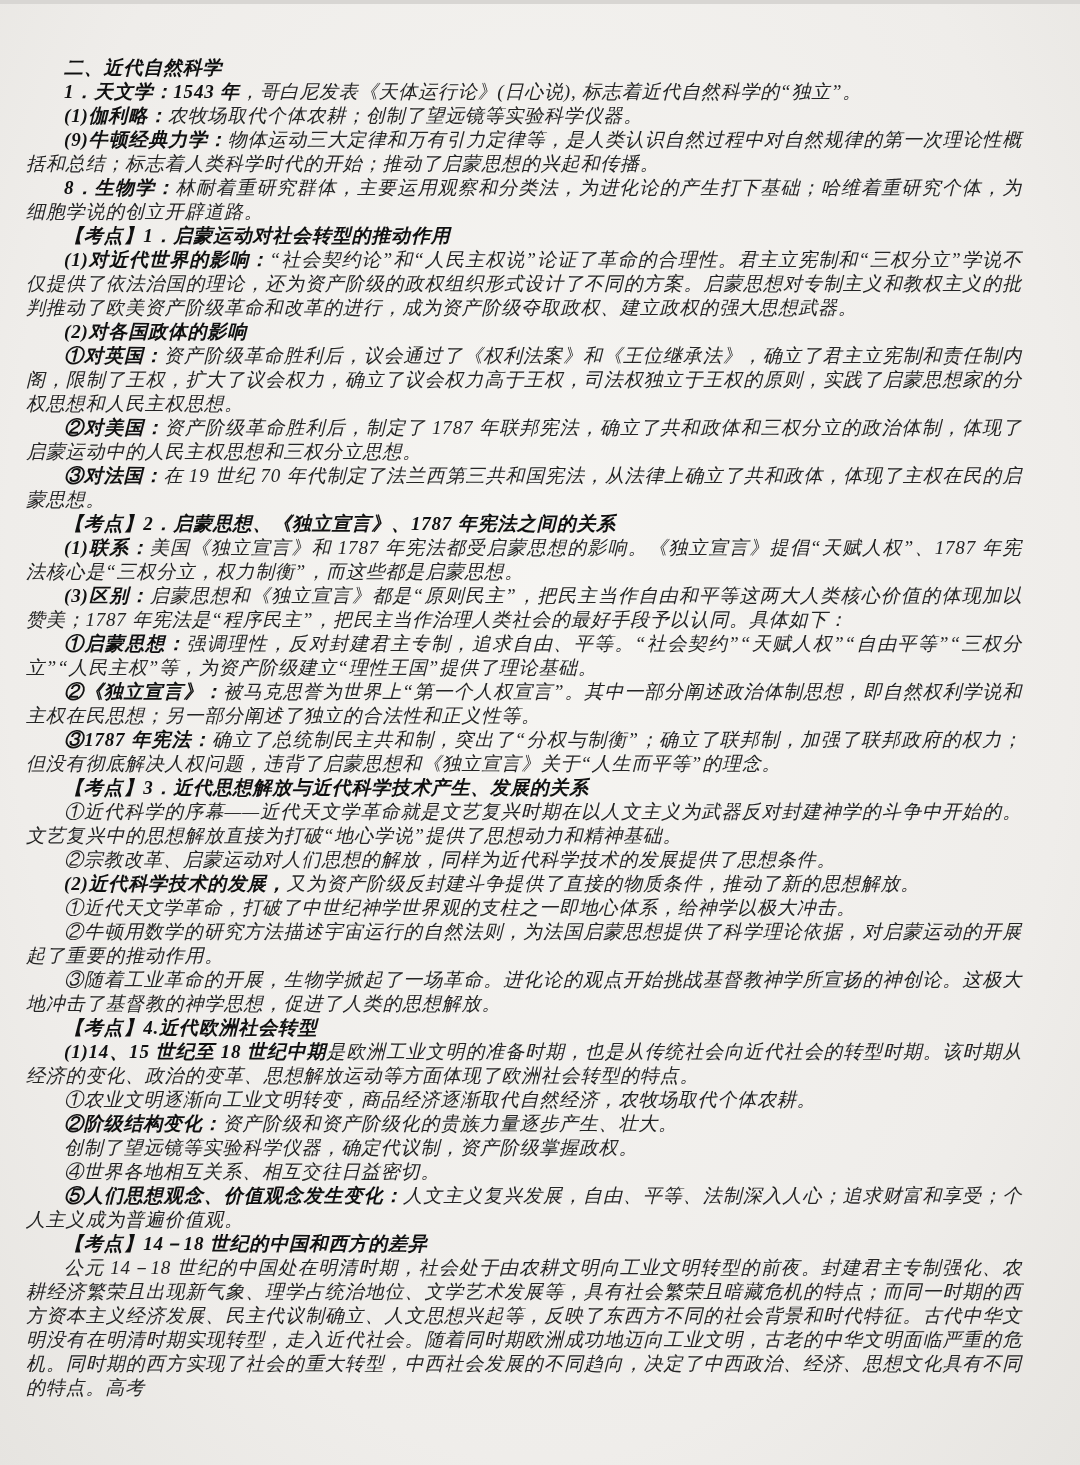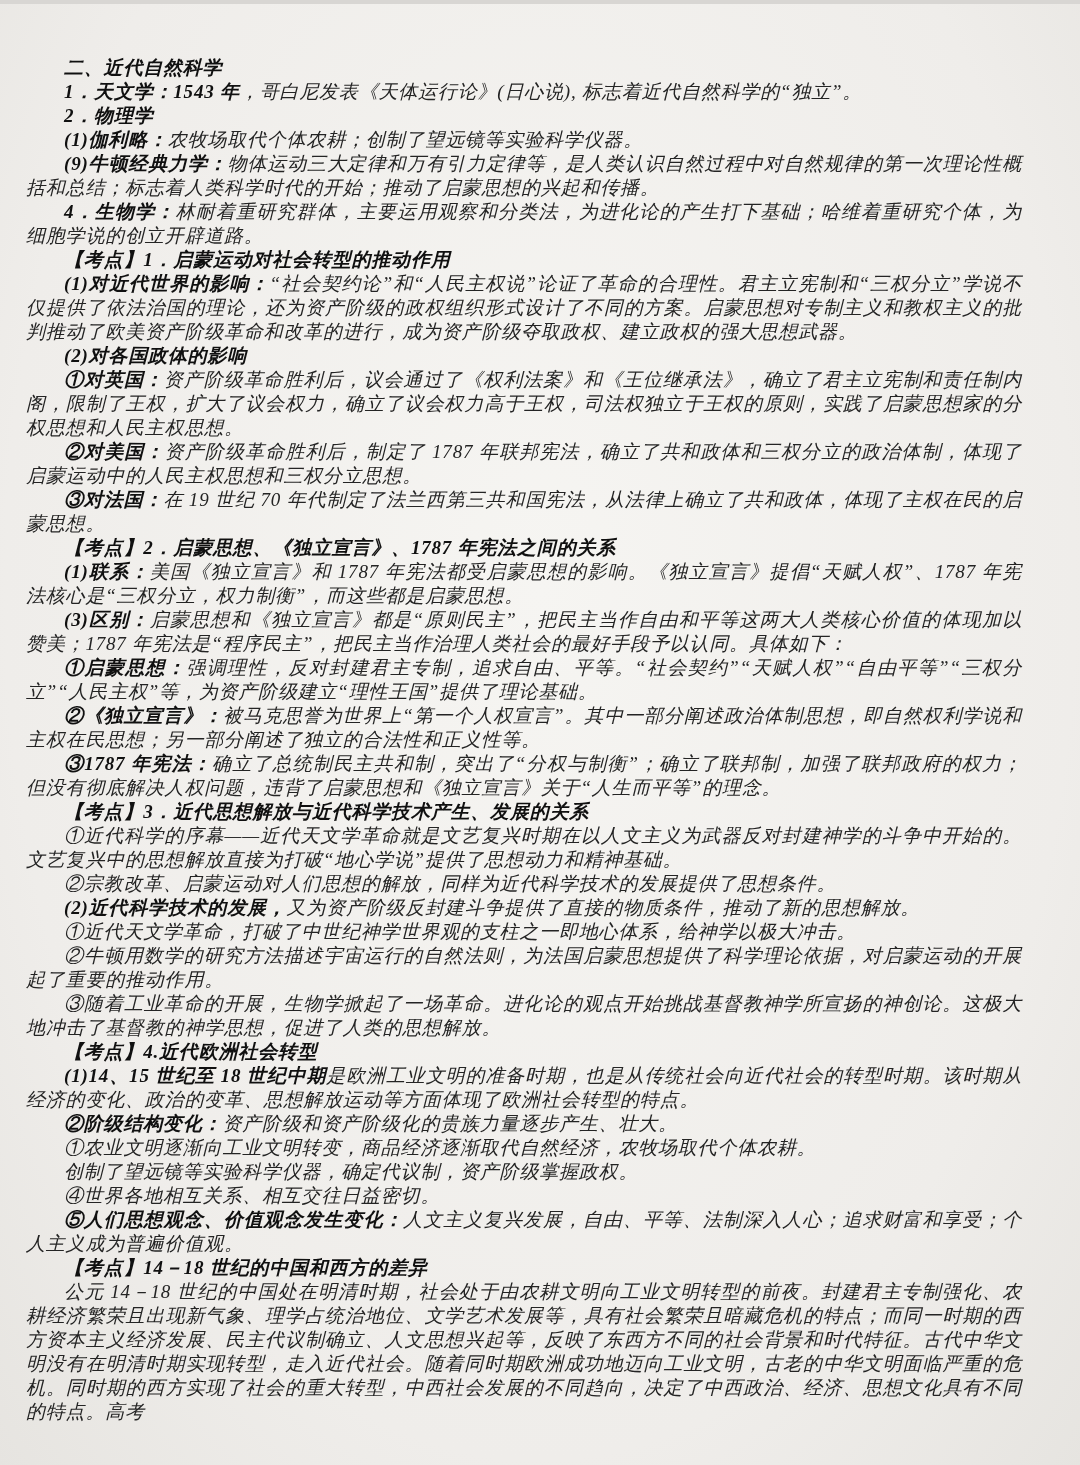--- a/index.html
+++ b/index.html
@@ -37,24 +37,23 @@
     color: #101010;
   }
 </style>
 </head>
 <body>
 
 <div class="page">
   <div class="content">
       <p class="para"><span class="bold">二、近代自然科学</span></p>
       <p class="para"><span class="bold">1．天文学：</span><span class="bold">1543 年</span><span>，哥白尼发表《天体运行论》(日心说), 标志着近代自然科学的“独立”。</span></p>
-      <p class="para"><span class="bold">2．物理学</span></p>
       <p class="para"><span class="bold">(1)伽利略：</span><span>农牧场取代个体农耕；创制了望远镜等实验科学仪器。</span></p>
       <p class="para"><span class="bold">(9)牛顿经典力学：</span><span>物体运动三大定律和万有引力定律等，是人类认识自然过程中对自然规律的第一次理论性概括和总结；标志着人类科学时代的开始；推动了启蒙思想的兴起和传播。</span></p>
-      <p class="para"><span class="bold">4．生物学：</span><span>林耐着重研究群体，主要运用观察和分类法，为进化论的产生打下基础；哈维着重研究个体，为细胞学说的创立开辟道路。</span></p>
+      <p class="para"><span class="bold">8．生物学：</span><span>林耐着重研究群体，主要运用观察和分类法，为进化论的产生打下基础；哈维着重研究个体，为细胞学说的创立开辟道路。</span></p>
       <p class="para"><span class="bold">【考点】1．启蒙运动对社会转型的推动作用</span></p>
       <p class="para"><span class="bold">(1)对近代世界的影响：</span><span>“社会契约论”和“人民主权说”论证了革命的合理性。君主立宪制和“三权分立”学说不仅提供了依法治国的理论，还为资产阶级的政权组织形式设计了不同的方案。启蒙思想对专制主义和教权主义的批判推动了欧美资产阶级革命和改革的进行，成为资产阶级夺取政权、建立政权的强大思想武器。</span></p>
       <p class="para"><span class="bold">(2)对各国政体的影响</span></p>
       <p class="para"><span class="bold">①对英国：</span><span>资产阶级革命胜利后，议会通过了《权利法案》和《王位继承法》，确立了君主立宪制和责任制内阁，限制了王权，扩大了议会权力，确立了议会权力高于王权，司法权独立于王权的原则，实践了启蒙思想家的分权思想和人民主权思想。</span></p>
       <p class="para"><span class="bold">②对美国：</span><span>资产阶级革命胜利后，制定了 1787 年联邦宪法，确立了共和政体和三权分立的政治体制，体现了启蒙运动中的人民主权思想和三权分立思想。</span></p>
       <p class="para"><span class="bold">③对法国：</span><span>在 19 世纪 70 年代制定了法兰西第三共和国宪法，从法律上确立了共和政体，体现了主权在民的启蒙思想。</span></p>
       <p class="para"><span class="bold">【考点】2．启蒙思想、《独立宣言》、1787 年宪法之间的关系</span></p>
       <p class="para"><span class="bold">(1)联系：</span><span>美国《独立宣言》和 1787 年宪法都受启蒙思想的影响。《独立宣言》提倡“天赋人权”、1787 年宪法核心是“三权分立，权力制衡”，而这些都是启蒙思想。</span></p>
       <p class="para"><span class="bold">(3)区别：</span><span>启蒙思想和《独立宣言》都是“原则民主”，把民主当作自由和平等这两大人类核心价值的体现加以赞美；1787 年宪法是“程序民主”，把民主当作治理人类社会的最好手段予以认同。具体如下：</span></p>
       <p class="para"><span class="bold">①启蒙思想：</span><span>强调理性，反对封建君主专制，追求自由、平等。“社会契约”“天赋人权”“自由平等”“三权分立”“人民主权”等，为资产阶级建立“理性王国”提供了理论基础。</span></p>
@@ -62,21 +61,21 @@
       <p class="para"><span class="bold">③1787 年宪法：</span><span>确立了总统制民主共和制，突出了“分权与制衡”；确立了联邦制，加强了联邦政府的权力；但没有彻底解决人权问题，违背了启蒙思想和《独立宣言》关于“人生而平等”的理念。</span></p>
       <p class="para"><span class="bold">【考点】3．近代思想解放与近代科学技术产生、发展的关系</span></p>
       <p class="para"><span>①近代科学的序幕——近代天文学革命就是文艺复兴时期在以人文主义为武器反对封建神学的斗争中开始的。文艺复兴中的思想解放直接为打破“地心学说”提供了思想动力和精神基础。</span></p>
       <p class="para"><span>②宗教改革、启蒙运动对人们思想的解放，同样为近代科学技术的发展提供了思想条件。</span></p>
       <p class="para"><span class="bold">(2)近代科学技术的发展，</span><span>又为资产阶级反封建斗争提供了直接的物质条件，推动了新的思想解放。</span></p>
       <p class="para"><span>①近代天文学革命，打破了中世纪神学世界观的支柱之一即地心体系，给神学以极大冲击。</span></p>
       <p class="para"><span>②牛顿用数学的研究方法描述宇宙运行的自然法则，为法国启蒙思想提供了科学理论依据，对启蒙运动的开展起了重要的推动作用。</span></p>
       <p class="para"><span>③随着工业革命的开展，生物学掀起了一场革命。进化论的观点开始挑战基督教神学所宣扬的神创论。这极大地冲击了基督教的神学思想，促进了人类的思想解放。</span></p>
       <p class="para"><span class="bold">【考点】4.近代欧洲社会转型</span></p>
       <p class="para"><span class="bold">(1)14、15 世纪至 18 世纪中期</span><span>是欧洲工业文明的准备时期，也是从传统社会向近代社会的转型时期。该时期从经济的变化、政治的变革、思想解放运动等方面体现了欧洲社会转型的特点。</span></p>
+      <p class="para"><span>①农业文明逐渐向工业文明转变，商品经济逐渐取代自然经济，农牧场取代个体农耕。</span></p>
       <p class="para"><span class="bold">②阶级结构变化：</span><span>资产阶级和资产阶级化的贵族力量逐步产生、壮大。</span></p>
-      <p class="para"><span>①农业文明逐渐向工业文明转变，商品经济逐渐取代自然经济，农牧场取代个体农耕。</span></p>
       <p class="para"><span>创制了望远镜等实验科学仪器，确定代议制，资产阶级掌握政权。</span></p>
       <p class="para"><span>④世界各地相互关系、相互交往日益密切。</span></p>
       <p class="para"><span class="bold">⑤人们思想观念、价值观念发生变化：</span><span>人文主义复兴发展，自由、平等、法制深入人心；追求财富和享受；个人主义成为普遍价值观。</span></p>
       <p class="para"><span class="bold">【考点】14－18 世纪的中国和西方的差异</span></p>
       <p class="para"><span>公元 14－18 世纪的中国处在明清时期，社会处于由农耕文明向工业文明转型的前夜。封建君主专制强化、农耕经济繁荣且出现新气象、理学占统治地位、文学艺术发展等，具有社会繁荣且暗藏危机的特点；而同一时期的西方资本主义经济发展、民主代议制确立、人文思想兴起等，反映了东西方不同的社会背景和时代特征。古代中华文明没有在明清时期实现转型，走入近代社会。随着同时期欧洲成功地迈向工业文明，古老的中华文明面临严重的危机。同时期的西方实现了社会的重大转型，中西社会发展的不同趋向，决定了中西政治、经济、思想文化具有不同的特点。高考</span></p>
     </div>
 </div>
 
 </body></html>

